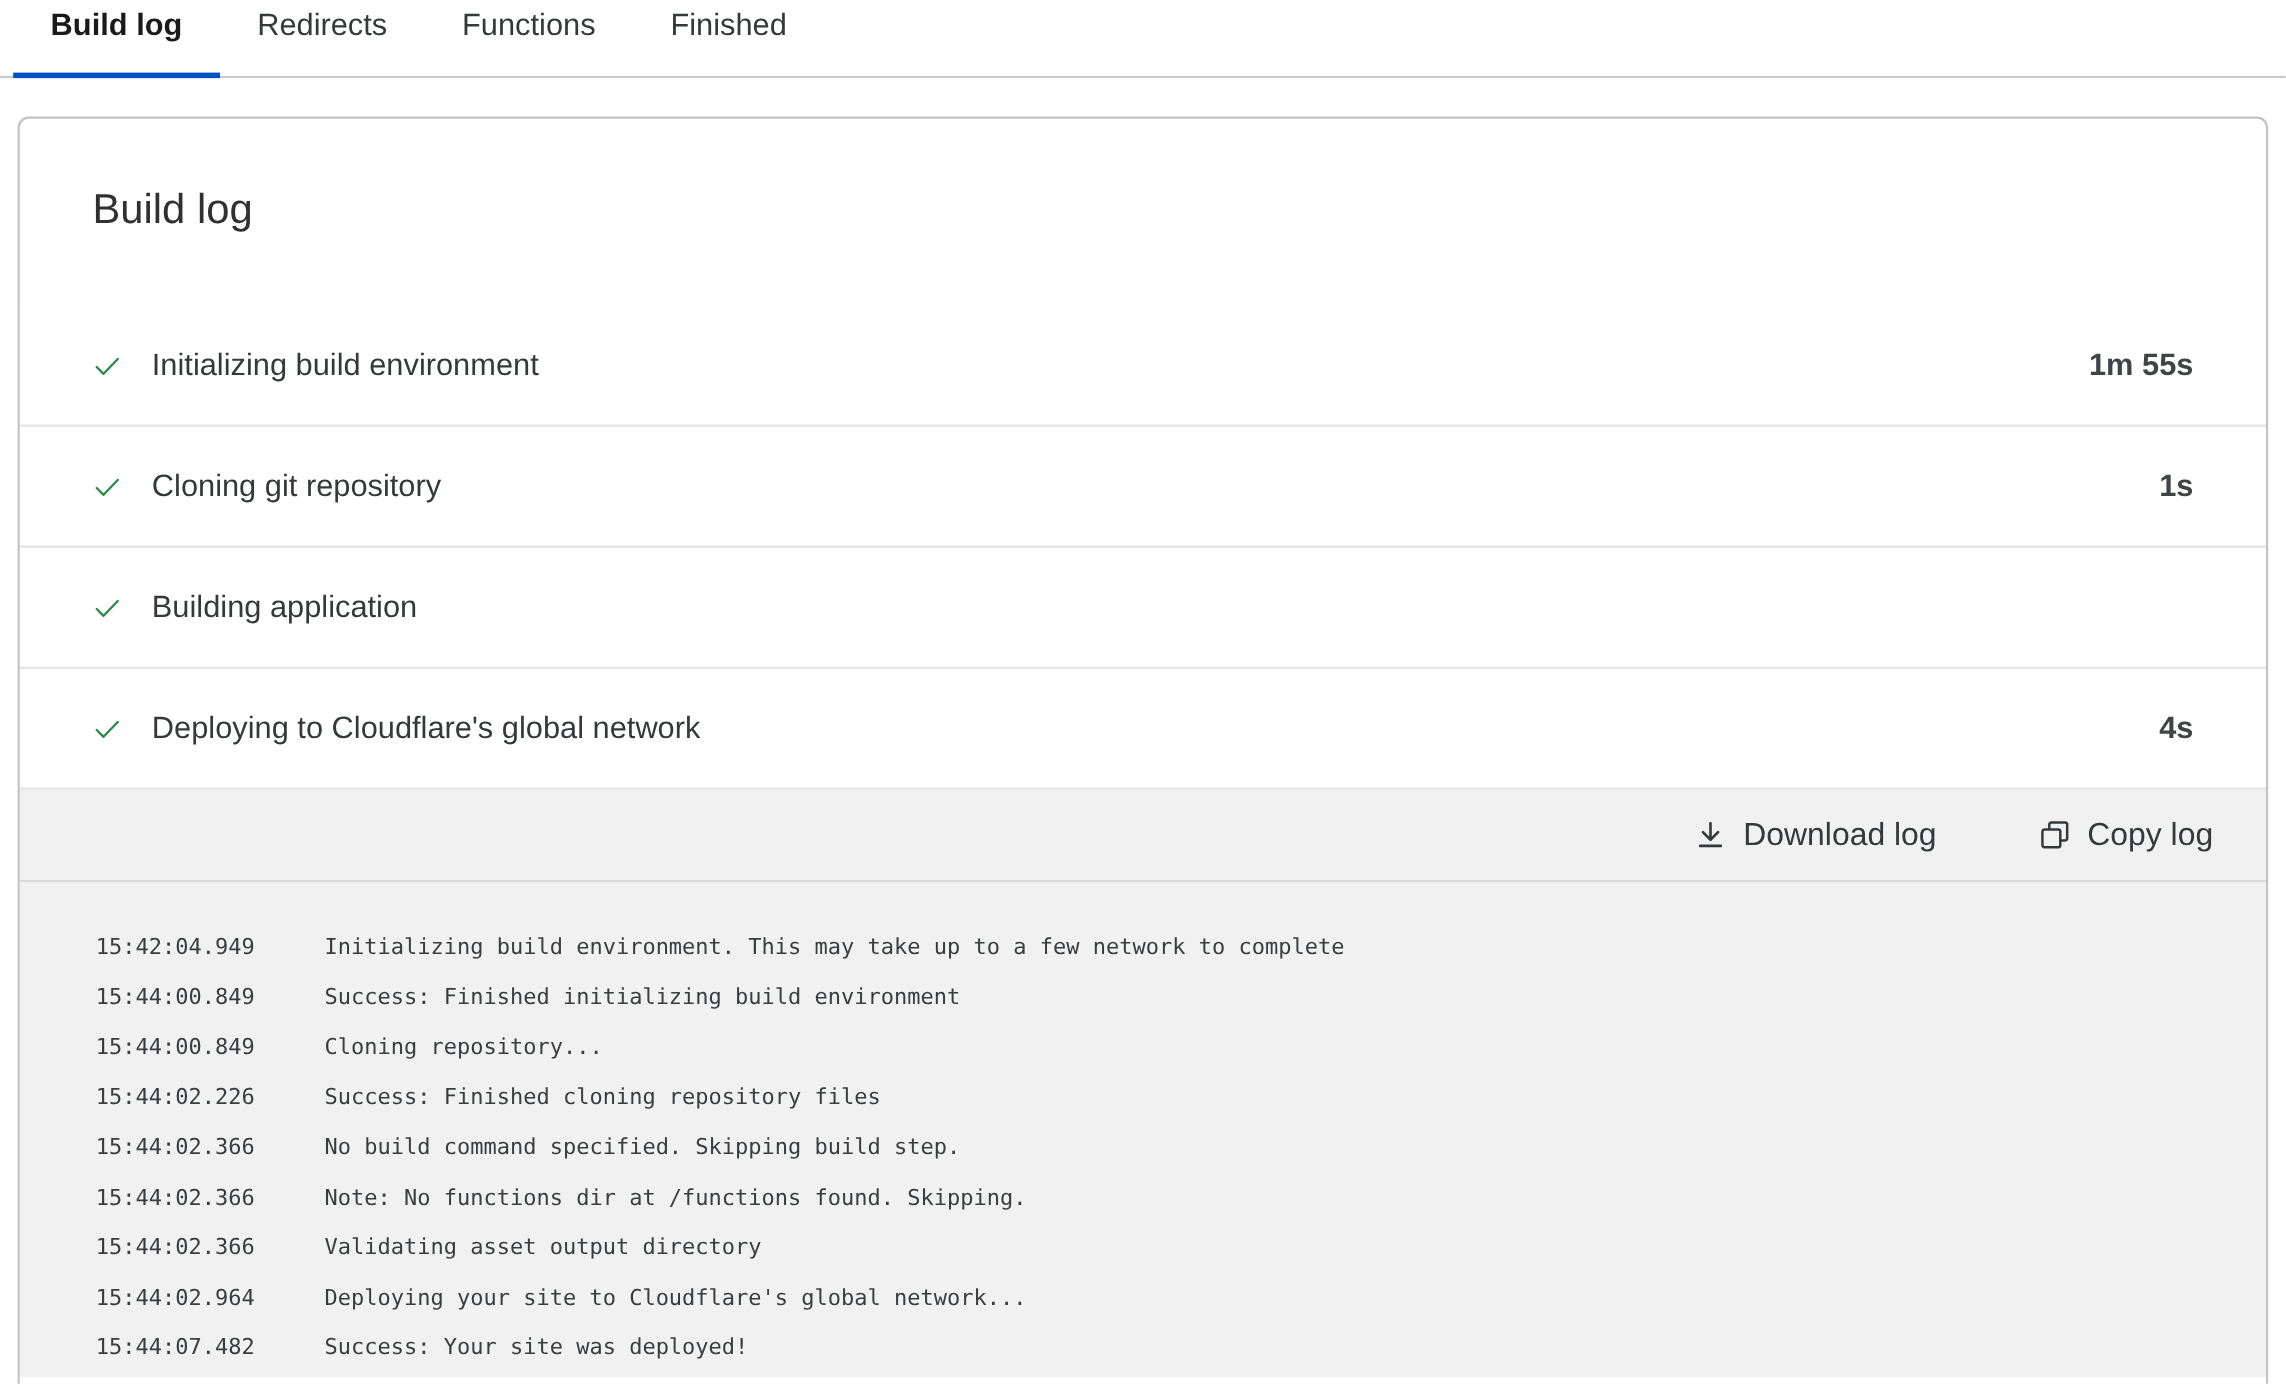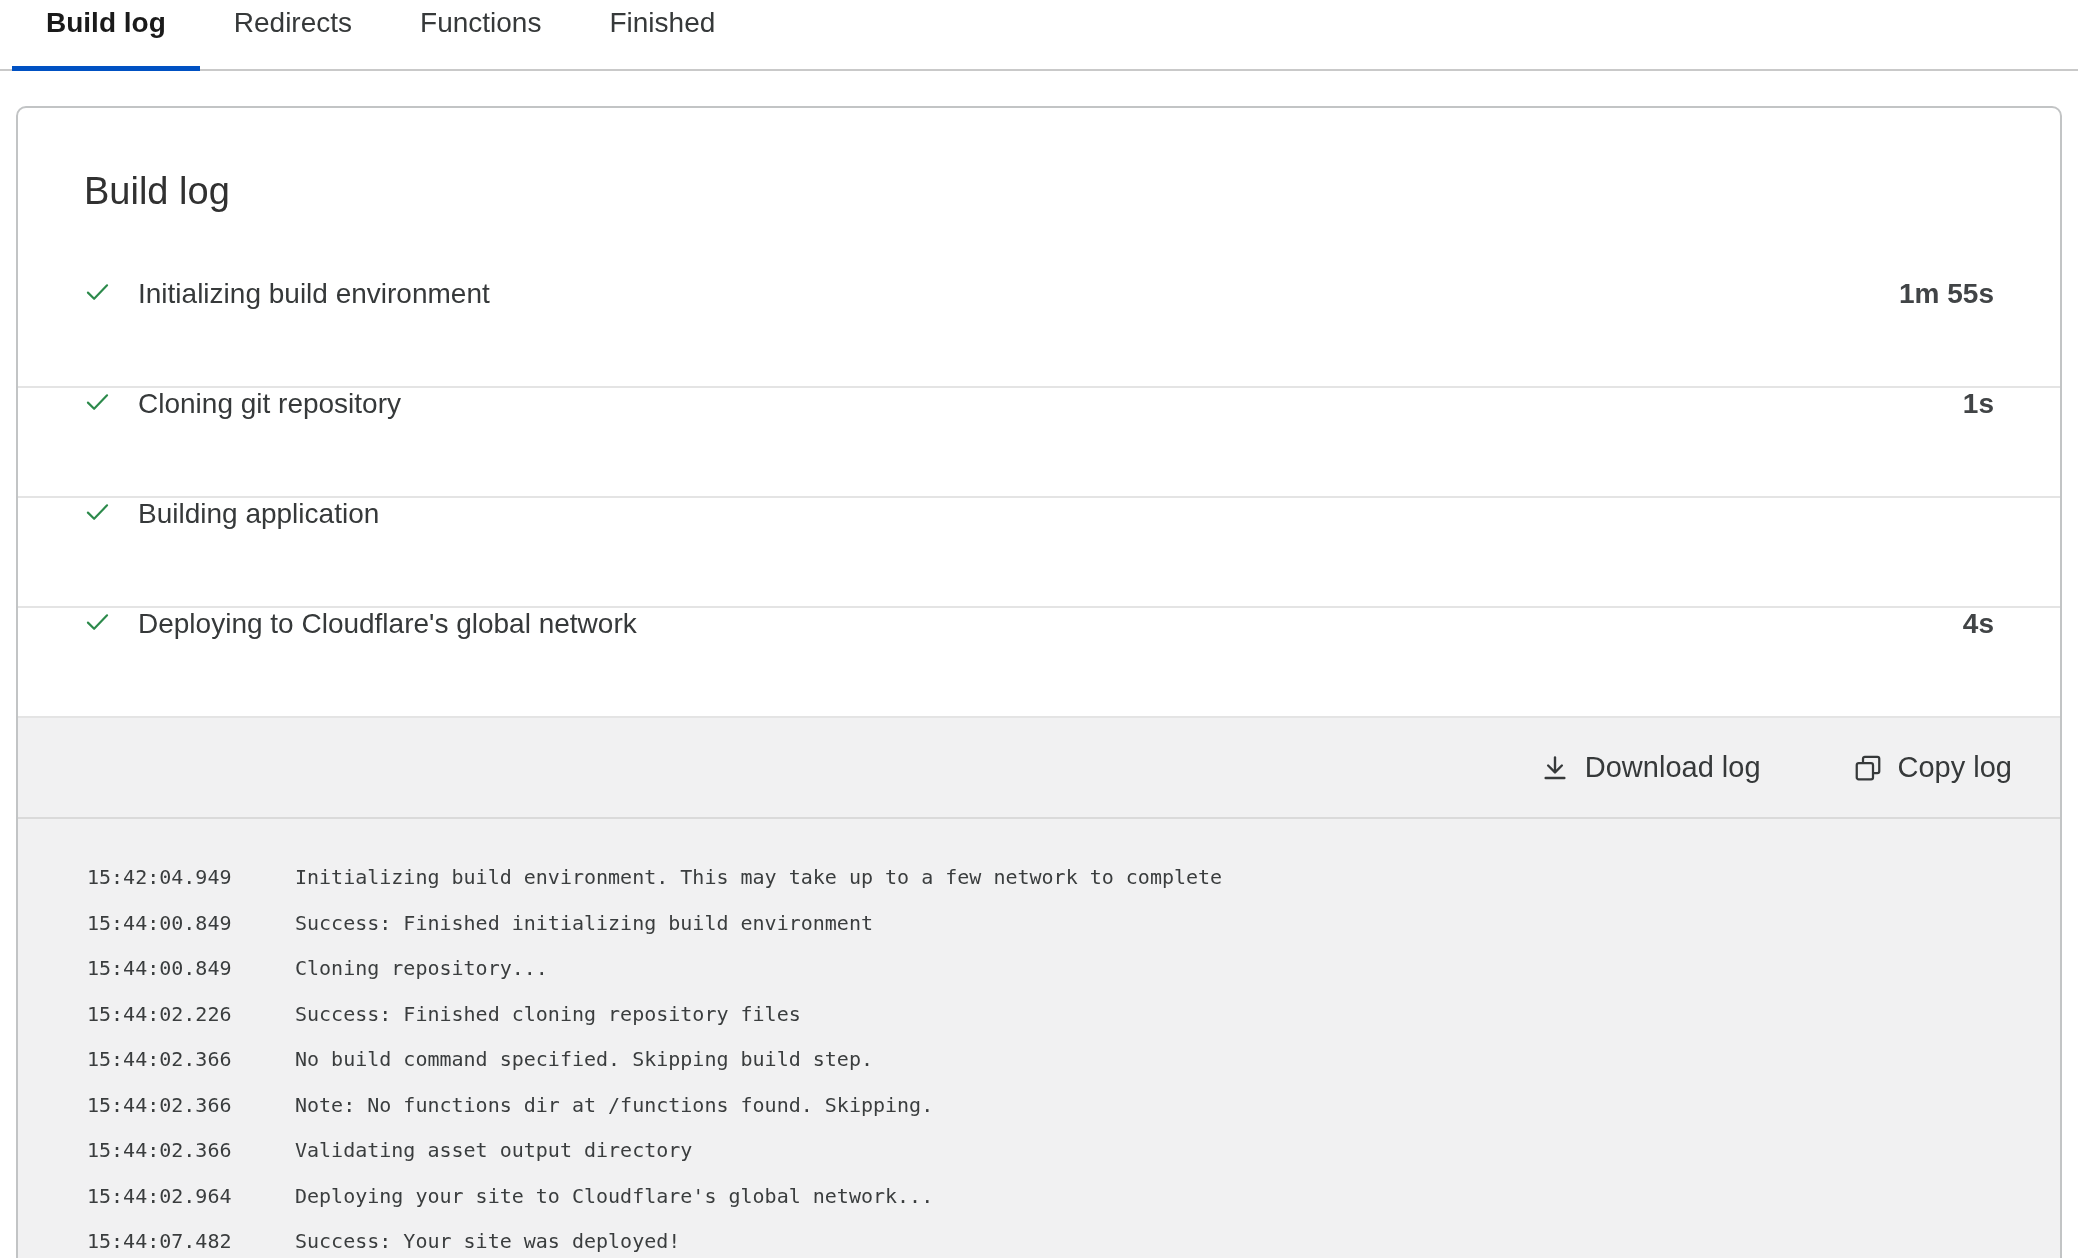--- a/index.html
+++ b/index.html
@@ -65,21 +65,21 @@
     font-size: 38px;
     line-height: 46px;
     font-weight: 500;
     color: #313131;
   }
 
   
   .steps { margin-top: 64px; }
   .step {
     display: flex;
-    align-items: flex-start;
+    align-items: center;
     height: 108px;
     padding: 0 66px;
     background: #ffffff;
   }
   .step + .step { border-top: 2px solid #e4e4e4; }
   .step .check {
     width: 27px;
     height: 27px;
     flex: 0 0 auto;
     margin-right: 27px;
@@ -95,21 +95,21 @@
     color: #414446;
     font-weight: bold;
   }
 
   
   .toolbar {
     display: flex;
     justify-content: flex-end;
     align-items: center;
     gap: 60px;
-    height: 103px;
+    height: 86px;
     padding: 0 32px;
     background: #f1f1f2;
     border-top: 2px solid #e4e4e4;
     border-bottom: 2px solid #dadada;
     box-sizing: border-box;
   }
   .toolbar-btn {
     display: flex;
     align-items: center;
     gap: 15px;

